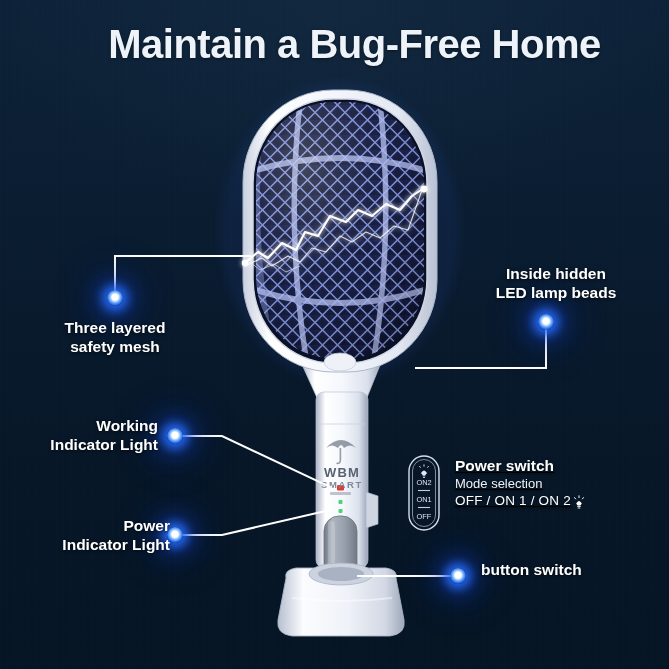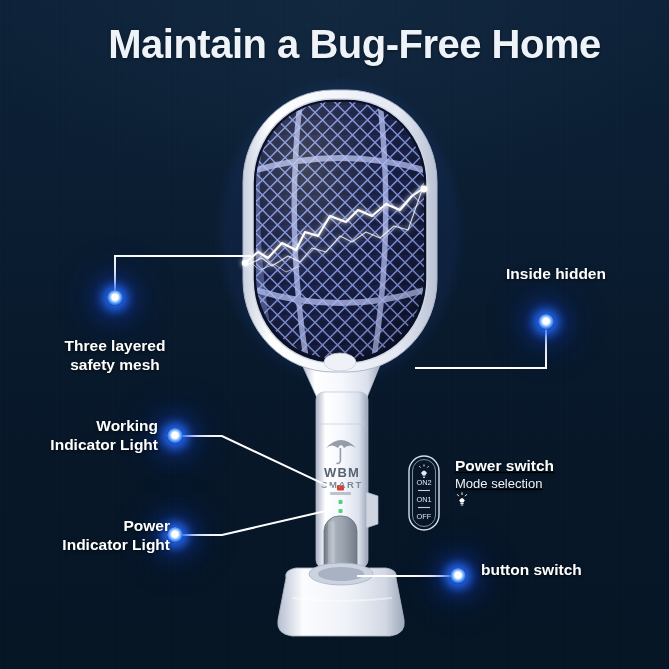--- a/index.html
+++ b/index.html
@@ -234,27 +234,28 @@
       <path d="M458 576 L358 576"></path>
     </g>
   </svg>
 
   <div class="dot" style="left:115px; top:298px;"></div>
   <div class="dot" style="left:546px; top:322px;"></div>
   <div class="dot" style="left:175px; top:436px;"></div>
   <div class="dot" style="left:175px; top:535px;"></div>
   <div class="dot" style="left:458px; top:576px;"></div>
 
-  <div class="label" style="left:25px; top:318px; width:180px; text-align:center;margin-top:18px;">
+  <div class="label" style="left:25px; top:318px; width:180px; text-align:center;">
     <div>Three layered</div>
     <div>safety mesh</div>
   </div>
 
   <div class="label" style="left:456px; top:264px; width:200px; text-align:center;">
     <div>Inside hidden</div>
+    <div>LED lamp beads</div>
   </div>
 
   <div class="label ta-r" style="left:0px; top:416px; width:158px;">
     <div>Working</div>
     <div>Indicator Light</div>
   </div>
 
   <div class="label ta-r" style="left:0px; top:516px; width:170px;">
     <div>Power</div>
     <div>Indicator Light</div>
@@ -277,20 +278,21 @@
     <line x1="16" y1="36.5" x2="28" y2="36.5" stroke="#c6cfdd" stroke-width="1.1"></line>
     <text x="22" y="47.5" text-anchor="middle" font-family="Liberation Sans, sans-serif" font-size="7.4" fill="#dde4f0">ON1</text>
     <line x1="16" y1="53.5" x2="28" y2="53.5" stroke="#c6cfdd" stroke-width="1.1"></line>
     <text x="22" y="64.5" text-anchor="middle" font-family="Liberation Sans, sans-serif" font-size="7.4" fill="#dde4f0">OFF</text>
   </svg>
 
   <div id="switch-block">
     <div class="ps-title">Power switch</div>
     <div class="ps-sub">Mode selection</div>
     <div class="ps-modes">
+      <span>OFF / ON 1 / ON 2</span>
       <svg width="14" height="15" viewBox="0 0 14 15" style="margin-bottom:-2px;">
         <g stroke="#ffffff" stroke-width="1" fill="none" stroke-linecap="round">
           <path d="M7 2.6 L7 0.8 M3.6 3.9 L2.5 2.6 M10.4 3.9 L11.5 2.6"></path>
         </g>
         <path d="M4.2 8.6 q2.8 -5 5.6 0 q-0.9 2.2 -2.8 2.2 q-1.9 0 -2.8 -2.2 Z" fill="#ffffff"></path>
         <path d="M5.7 11.4 L8.3 11.4 M6.1 13 L7.9 13" stroke="#ffffff" stroke-width="0.95" stroke-linecap="round"></path>
       </svg>
     </div>
   </div>
 

